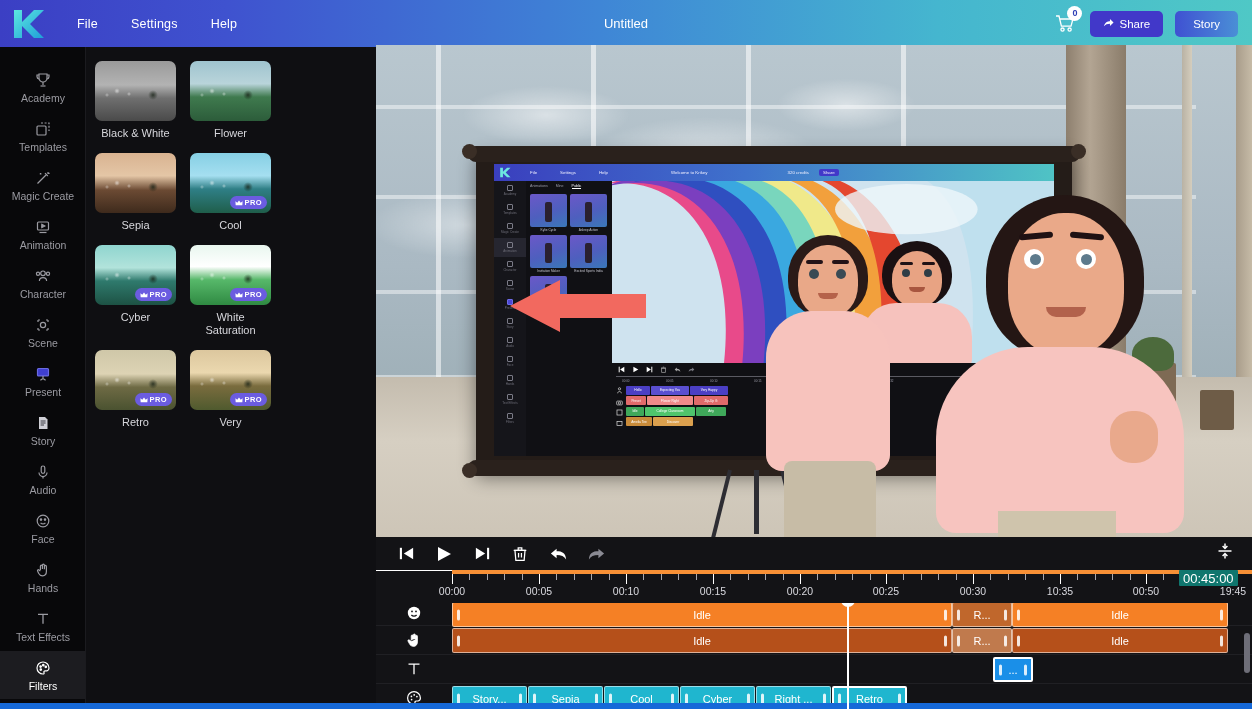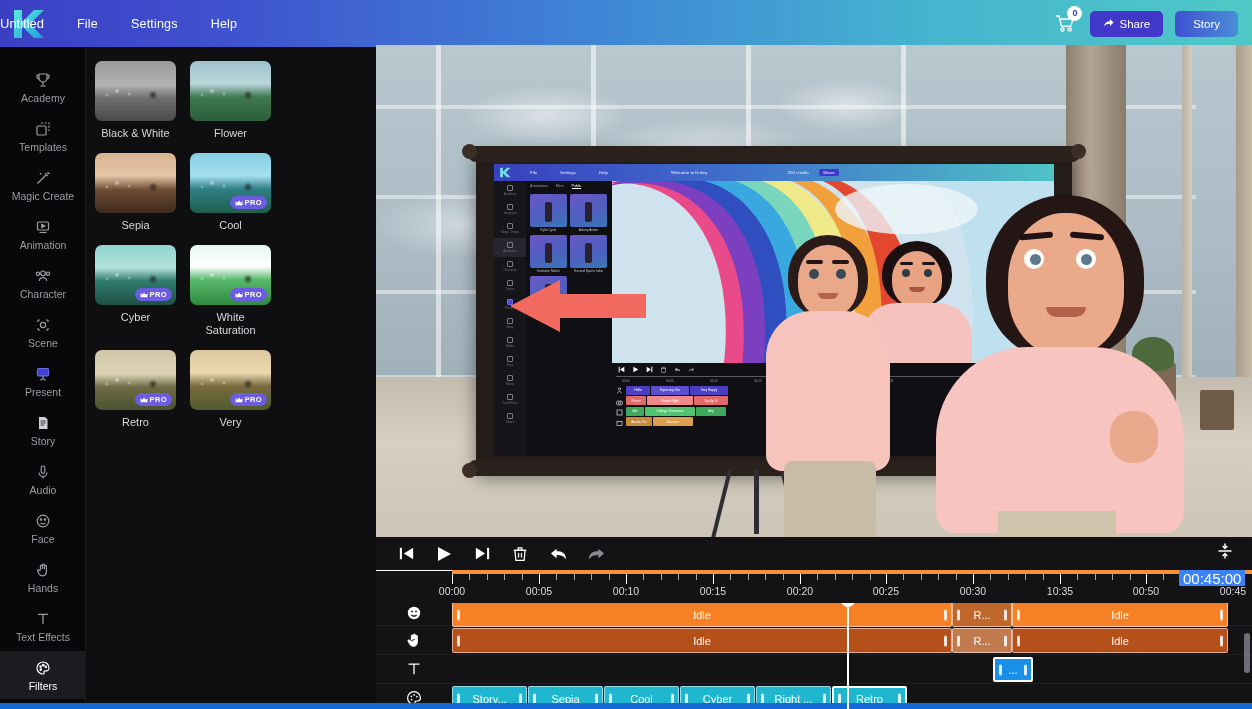--- a/index.html
+++ b/index.html
@@ -18,21 +18,21 @@
     display: flex; align-items: center;
   }
   .logo-wrap { width: 56px; height: 47px; display: flex; align-items: center; justify-content: center; }
   .logo-k { width: 34px; height: 32px; }
   .menu { display: flex; align-items: center; gap: 29px; margin-left: 19px; }
   .menu-item {
     color: #ffffff; font-size: 12.5px; letter-spacing: .2px; cursor: pointer;
     padding: 4px 2px;
   }
   .doc-title {
-    position: absolute; left: 0; right: 0; 
+    position: absolute; left: 0; right: 0; text-align: center;
     color: #ffffff; font-size: 13px; pointer-events: none;
   }
   .topbar-right {
     position: absolute; right: 14px; top: 0; height: 47px;
     display: flex; align-items: center; gap: 12px;
   }
   .cart { position: relative; width: 26px; height: 26px; display:flex; align-items:center; justify-content:center;}
   .cart-badge {
     position: absolute; top: -5px; right: -4px;
     background: #ffffff; color: #2c3eb5;
@@ -182,22 +182,22 @@
   .tl-export { position: absolute; right: 15px; top: 4px; width: 22px; height: 22px; cursor:pointer;}
 
   .ruler { position: relative; height: 33px; }
   .ruler-line { position: absolute; left: 0; top: 0; width: 100%; height: 1px; background: #ffffff; }
   .ruler-range { position: absolute; left: 76px; top: 0; right: 0; height: 4px; background: #f79036; }
   .tick { position: absolute; top: 4px; width: 1px; background: #a8a8b0; }
   .tick.major { height: 10px; background: #ffffff; }
   .tick.minor { height: 6px; }
   .tick-label { position: absolute; top: 15px; color: #d9d9df; font-size: 10.5px; transform: translateX(-50%); }
   .time-badge {
-    position: absolute; top: 0px; height: 16px; background: #3b82f6; color: #fff;
-    font-size: 15px; padding: 0 4px; display: flex; align-items: center; border-radius: 1px;
+    position: absolute; top: 0px; height: 16px; background: #0f766e; color: #fff;
+    font-size: 13px; padding: 0 4px; display: flex; align-items: center; border-radius: 1px;
   }
 
   .tracks { position: relative; height: 106px; overflow: hidden; }
   .track { position: relative; height: 29px; border-bottom: 1px solid #202024; }
   .track-icon { position: absolute; left: 29px; top: 50%; transform: translateY(-50%); width: 18px; height: 18px; }
   .clip {
     position: absolute; top: 2px; height: 25px; border-radius: 2px;
     display: flex; align-items: center; justify-content: center;
     color: #fff; font-size: 11px; overflow: hidden; cursor: pointer;
     border: 1px solid rgba(255,255,255,.55);
@@ -847,21 +847,21 @@
       <div id="ruler-labels">
           <div class="tick-label" style="left: 76px;">00:00</div>
           <div class="tick-label" style="left: 163px;">00:05</div>
           <div class="tick-label" style="left: 250px;">00:10</div>
           <div class="tick-label" style="left: 337px;">00:15</div>
           <div class="tick-label" style="left: 424px;">00:20</div>
           <div class="tick-label" style="left: 510px;">00:25</div>
           <div class="tick-label" style="left: 597px;">00:30</div>
           <div class="tick-label" style="left: 684px;">10:35</div>
           <div class="tick-label" style="left: 770px;">00:50</div>
-          <div class="tick-label" style="left: 857px;">00:45</div>
+          <div class="tick-label" style="left: 857px;">19:45</div>
         </div>
       <div class="time-badge" style="left: 803px;">
         <span>00:45:00</span>
       </div>
     </div>
 
     <div class="tracks" id="tracks">
       <div class="track" style="height: 26px; margin-top: -3px;">
           <svg class="track-icon" viewBox="0 0 18 18">
             <circle cx="9" cy="9" r="6.2" fill="#ffffff"></circle>

